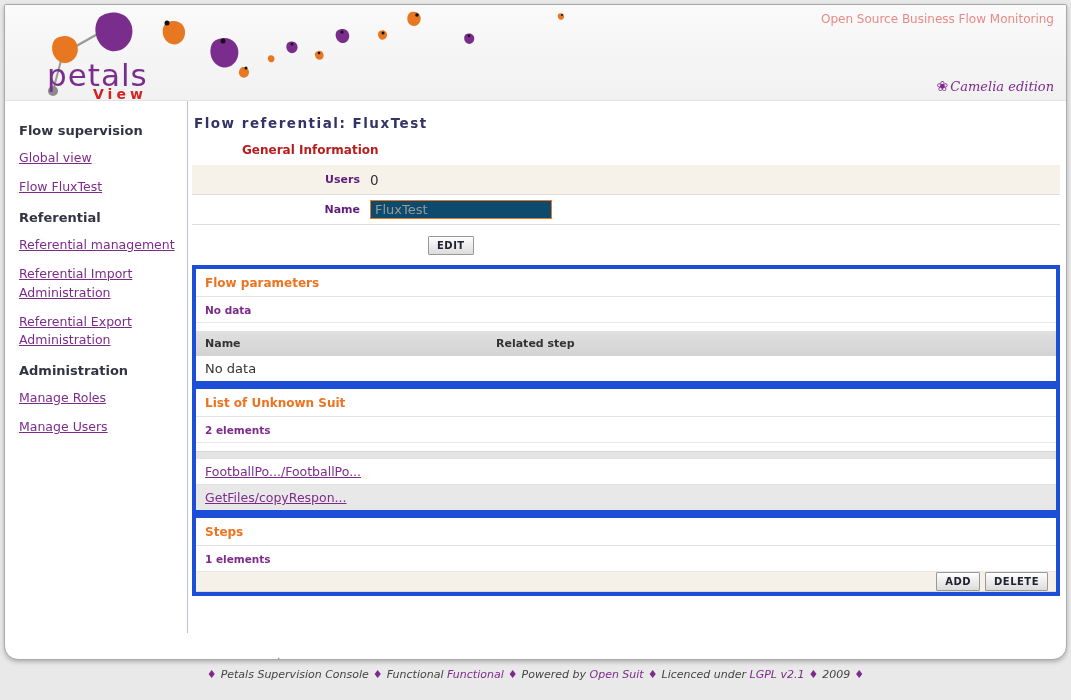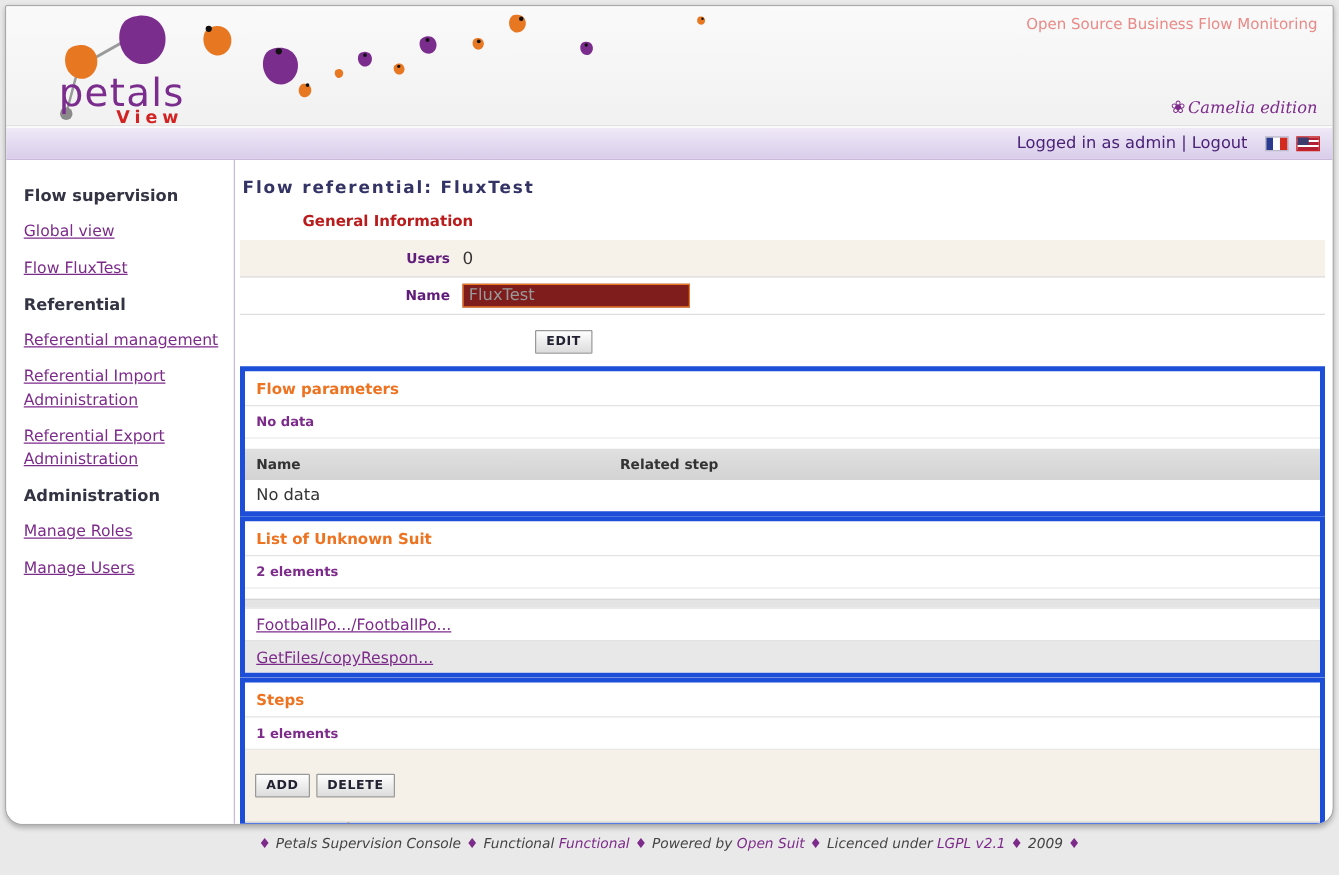--- a/index.html
+++ b/index.html
@@ -52,21 +52,21 @@
     padding:8px 0 4px 2px; }
 
   
   .gi-heading { font-size:12px; font-weight:bold; color:#b91c1c; margin:8px 0 8px 50px; }
   .gi-row { display:flex; align-items:center; min-height:30px; border-bottom:1px solid #ddd; }
   .gi-row.beige { background:#f7f2e9; }
   .gi-label { width:178px; text-align:right; padding-right:10px; font-size:11px;
     font-weight:bold; color:#5f1c7a; }
   .gi-value { font-size:13.5px; color:#333; }
   .gi-input { width:182px; height:19px; border:1px solid #e87722; font-size:13px;
-    color:#999; padding:0 4px; font-family:inherit; background:#7f1d1d; }
+    color:#999; padding:0 4px; font-family:inherit; background:#0c4a6e; }
   .gi-btnrow { padding:9px 0 10px 236px; }
 
   .btn { display:inline-block; background:linear-gradient(#fefefe,#dcdcdc);
     border:1px solid #999; font-size:10px; font-weight:bold; color:#223;
     padding:3px 8px; letter-spacing:.5px; cursor:pointer; border-radius:1px; }
 
   
   .box { border:4px solid #1d4ed8; background:#fff; }
   .box-heading { font-size:12px; font-weight:bold; color:#ed7320; padding:7px 9px 6px;
     border-bottom:1px solid #e3e3e3; }
@@ -79,22 +79,22 @@
     font-size:11px; font-weight:bold; color:#333; padding:6px 0; }
   .trow { display:flex; align-items:center; font-size:13px; color:#333; padding:5px 0; }
   .fp-col1 { width:300px; padding-left:9px; }
   .fp-col2 { flex:1; }
   .nodata-cell { padding-left:9px; }
 
   .link { color:#7d2b8b; text-decoration:underline; cursor:pointer; }
   .us-row { display:block; font-size:12.5px; padding:5px 9px; border-top:1px solid #e2e2e2; }
   .us-row.alt { background:#e8e8e8; }
 
-  .toolbar { background:#f6f1e8; padding:19px 8px; display:flex; gap:5px;
-    border-bottom:1px solid #e0dcd2; }
+  .toolbar { background:#f6f1e8; padding:0 8px; display:flex; gap:5px;
+    border-bottom:1px solid #e0dcd2;justify-content:flex-end; }
   .col-cb { width:48px; display:flex; justify-content:center; }
   .col-key { flex:1; padding-left:9px; }
   .col-fn  { width:168px; }
   .col-sf  { width:120px; }
   .col-ef  { width:95px; }
 
   .stray-dot { position:absolute; left:272px; top:644px; font-size:11px; color:#888; }
 
   
   .footer { position:absolute; left:0; top:668px; width:1071px; text-align:center;
@@ -148,27 +148,20 @@
         <circle cx="238" cy="28" r="1.5"></circle>
           <circle cx="272" cy="10" r="1.8"></circle>
         <circle cx="324" cy="31" r="1.4"></circle>
           <circle cx="417" cy="10" r="1"></circle>
       </g>
     </svg>
     <div class="tagline">Open Source Business Flow Monitoring</div>
     <div class="edition"><span class="flower">❀</span><span>Camelia edition</span></div>
   </div>
 
-  <div class="loginbar">
-    <div class="login-text"><span>Logged in as admin | </span><a>Logout</a></div>
-    <div class="flags">
-      <div class="flag flag-fr"></div>
-      <div class="flag flag-us"></div>
-    </div>
-  </div>
 
   <div class="content">
 
     <div class="sidebar">
       <div class="sb-title">Flow supervision</div>
       <a class="sb-link">Global view</a>
       <a class="sb-link">Flow FluxTest</a>
       <div class="sb-title">Referential</div>
       <a class="sb-link">Referential management</a>
       <a class="sb-link">Referential Import Administration</a>

